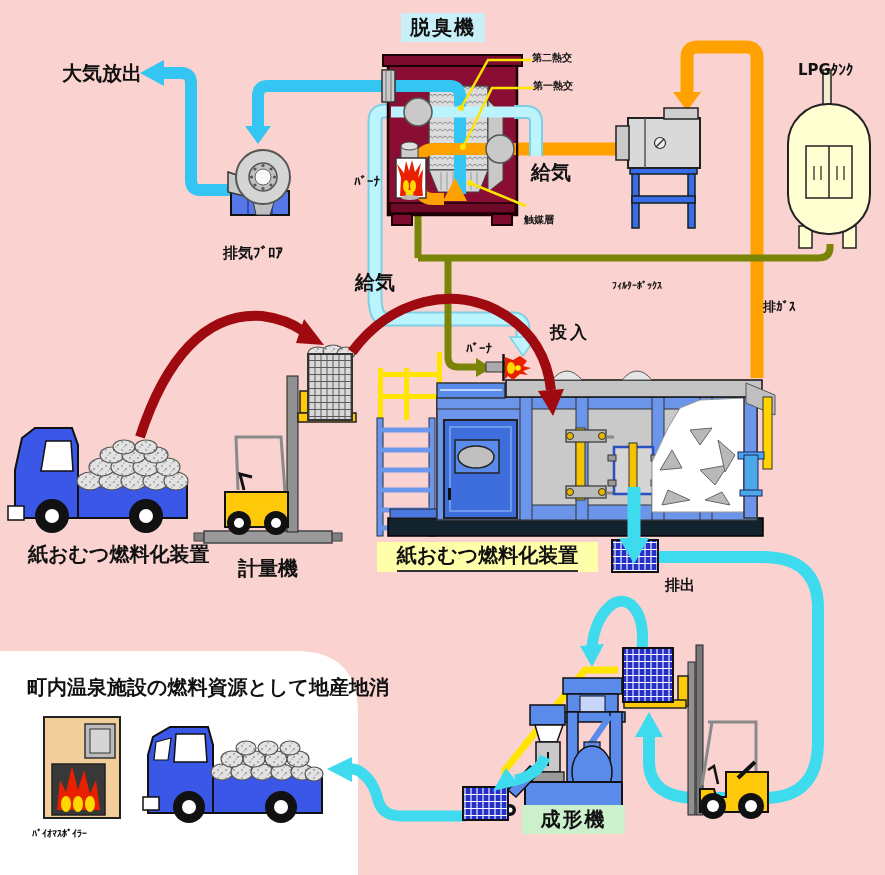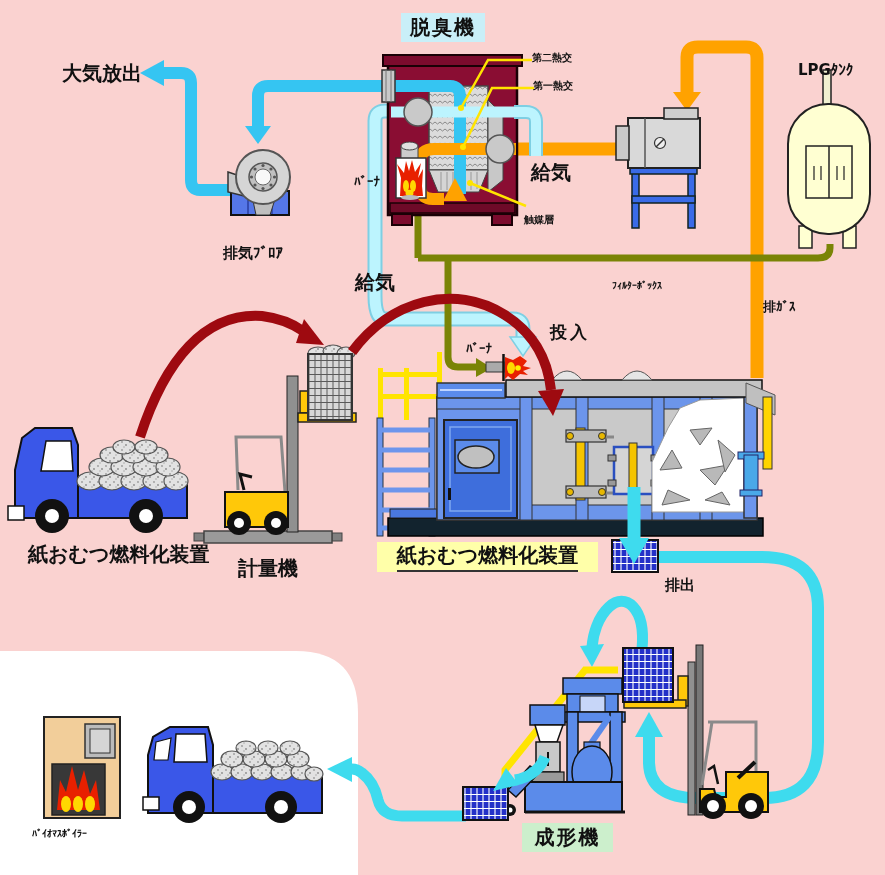--- a/index.html
+++ b/index.html
@@ -442,19 +442,20 @@
 <div class="lbl fs16" style="left:28px;top:543px;">紙おむつ燃料化装置</div>
 
 <div class="lbl fs16" style="left:238px;top:557px;">計量機</div>
 
 <div class="lbl-box bg-yellow fs20" style="left:377px;top:542px;width:221px;height:30px;">
   <span class="ul">紙おむつ燃料化装置</span>
     </div>
 
 <div class="lbl fs15" style="left:665px;top:565px;margin-top:12px;">排出</div>
 
+<div class="lbl fs16" style="left:27px;top:676px;">町内温泉施設の燃料資源として地産地消</div>
 
 <div class="lbl fs14" style="left:32px;top:828px;">ﾊﾞｲｵﾏｽﾎﾞｲﾗｰ</div>
 
-<div class="lbl-box bg-green fs20" style="left:522px;top:823px;width:91px;height:29px;letter-spacing:2px;">
+<div class="lbl-box bg-green fs20" style="left:522px;top:805px;width:103px;height:29px;letter-spacing:2px;">
   <span>成形機</span>
     </div>
 </div>
 
 </body></html>

